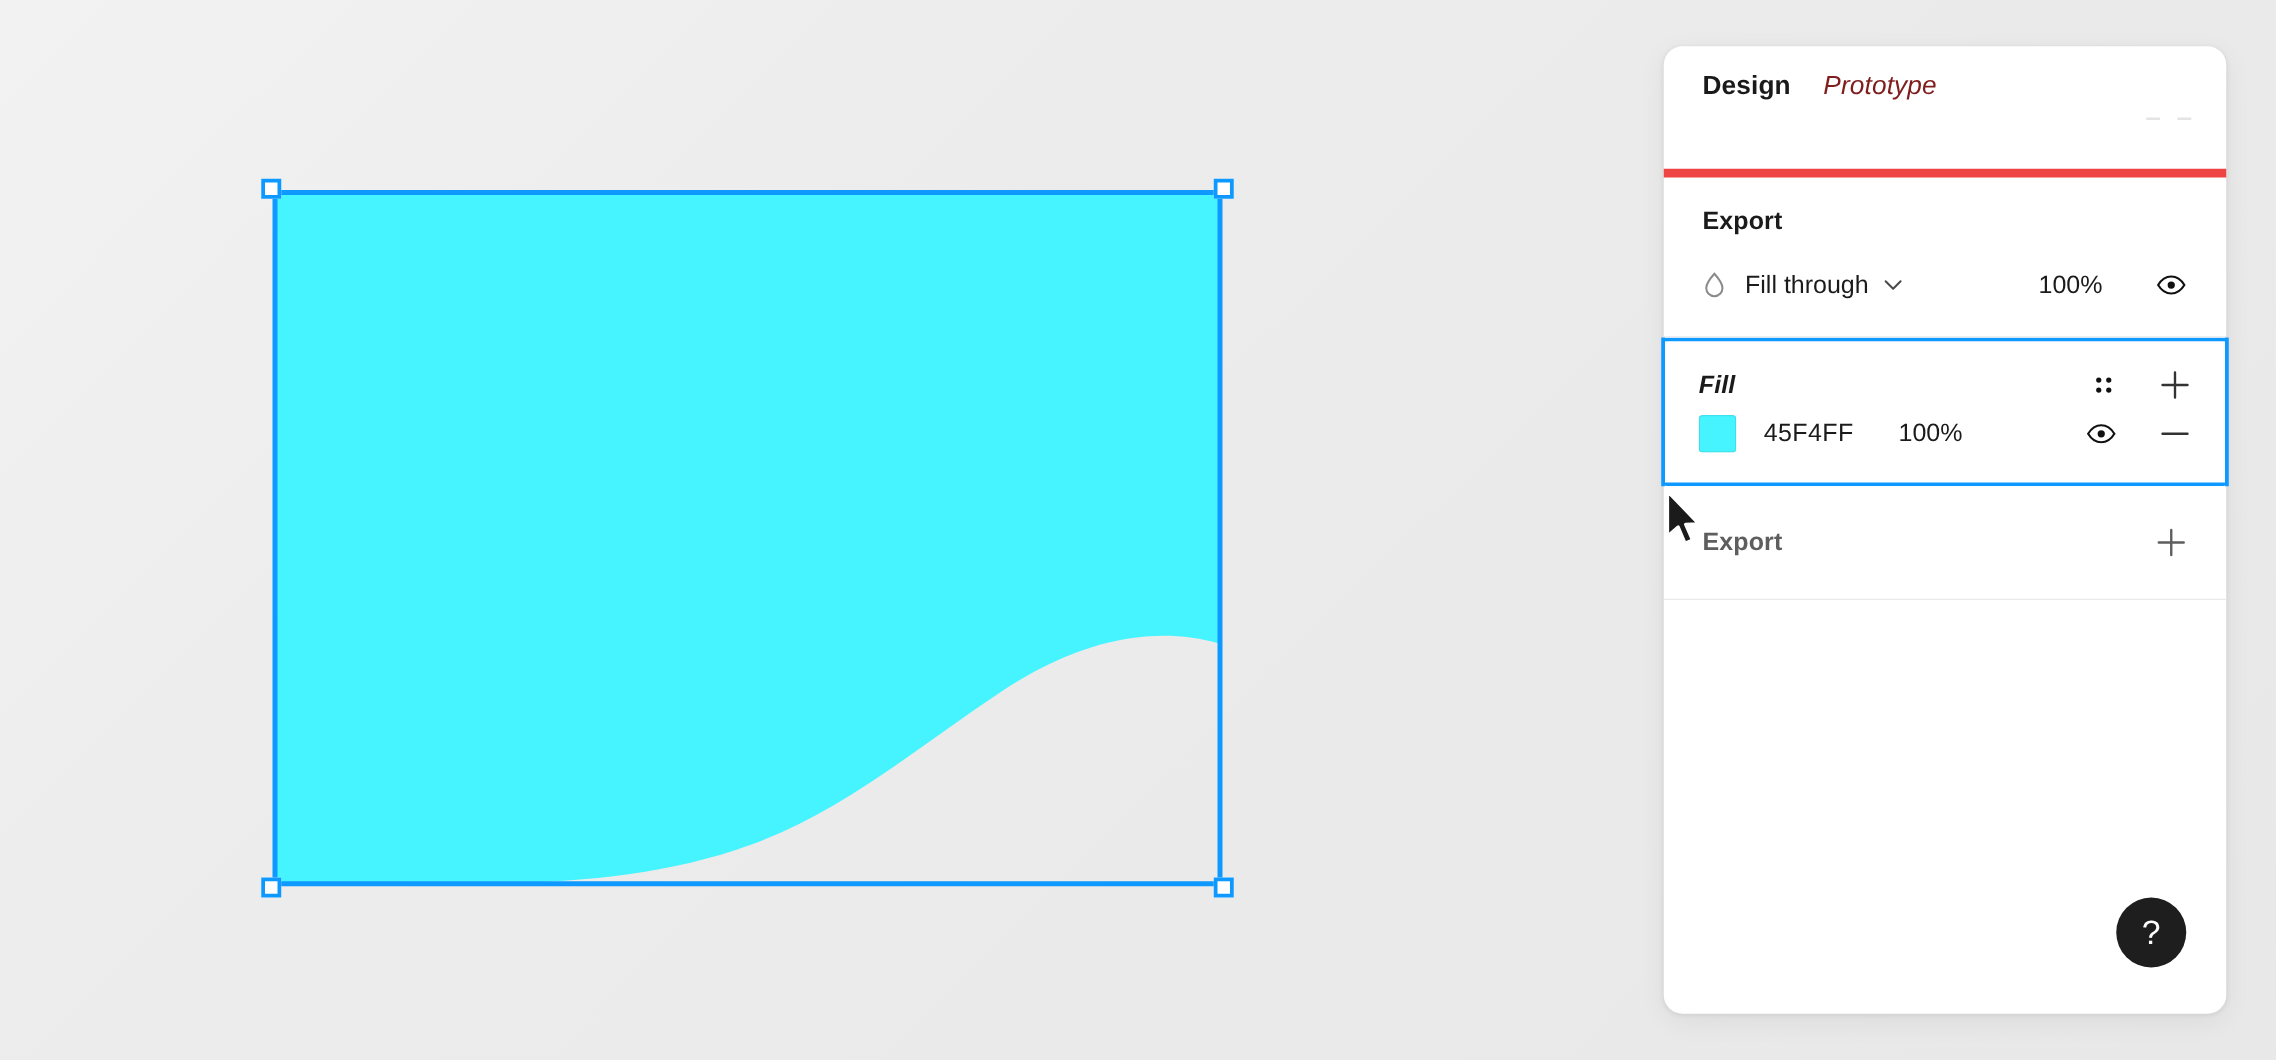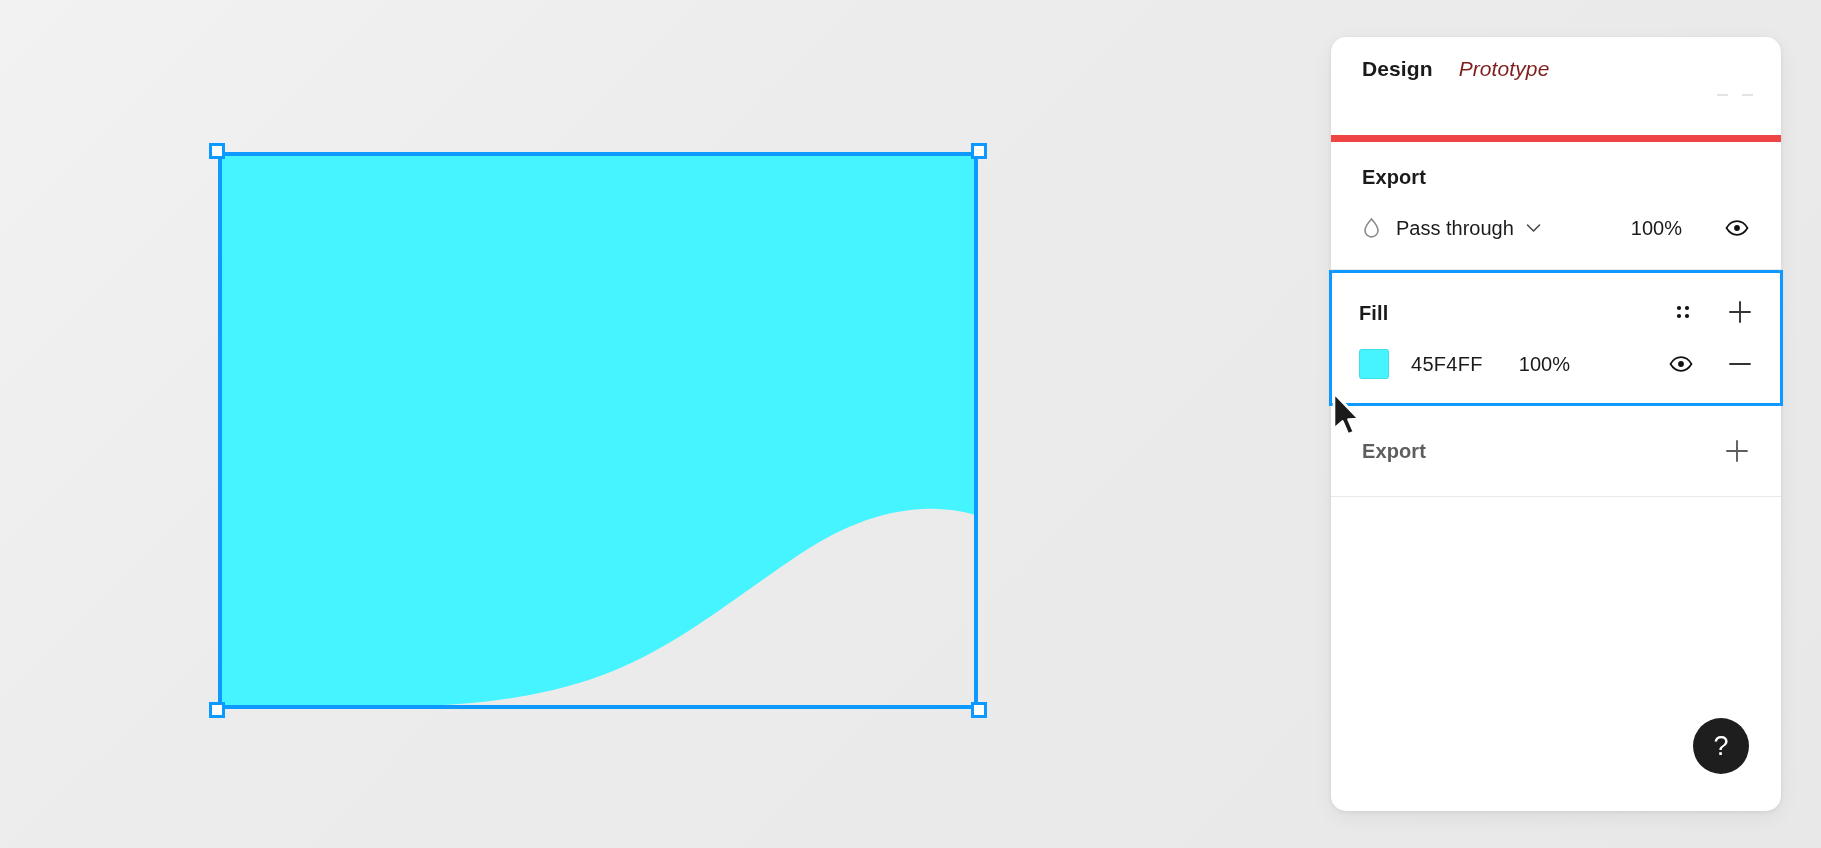--- a/index.html
+++ b/index.html
@@ -169,37 +169,38 @@
     top: -3px;
     bottom: -3px;
     width: 3px;
     background: #0d99ff;
   }
   #sec-fill::before { left: -1px; }
   #sec-fill::after  { right: -1px; }
 
   .fill-head {
     display: flex;
-    align-items: flex-end;
+    align-items: center;
     height: 34px;
+    font-style: italic;
   }
   .fill-head .section-title { margin: 0; }
   .fill-head-actions {
     margin-left: auto;
     display: flex;
     align-items: center;
     gap: 34px;
   }
   .icon-btn { cursor: pointer; display: flex; align-items: center; justify-content: center; }
 
   .fill-row {
     display: flex;
     align-items: center;
     height: 38px;
-    margin-top: 20px;
+    margin-top: 3px;
   }
   .swatch {
     width: 30px;
     height: 30px;
     border-radius: 3px;
     border: 1px solid rgba(0,0,0,0.08);
     box-sizing: border-box;
     cursor: pointer;
   }
   .hex-value {
@@ -304,21 +305,21 @@
     </div>
 
     <div class="section" id="sec-layer">
       <div class="section-title">Export</div>
       <div class="layer-row">
         <div class="blend-icon">
           <svg width="19" height="22" viewBox="0 0 19 22">
             <path d="M9.5 2 C9.5 2 3 9.2 3 13.4 A6.5 6.5 0 0 0 16 13.4 C16 9.2 9.5 2 9.5 2 Z" fill="none" stroke="#8a8a8a" stroke-width="1.6"></path>
           </svg>
         </div>
-        <div class="blend-label">Pass through</div>
+        <div class="blend-label">Fill through</div>
         <div class="chevron">
           <svg width="15" height="10" viewBox="0 0 15 10">
             <path d="M1.5 2 L7.5 8 L13.5 2" fill="none" stroke="#4a4a4a" stroke-width="1.6" stroke-linecap="round" stroke-linejoin="round"></path>
           </svg>
         </div>
         <div class="layer-opacity">100%</div>
         <div class="eye-btn">
           <svg width="24" height="16" viewBox="0 0 24 16">
             <path d="M1.5 8 C4.5 3 8 1.2 12 1.2 C16 1.2 19.5 3 22.5 8
                      C19.5 13 16 14.8 12 14.8 C8 14.8 4.5 13 1.5 8 Z" fill="none" stroke="#111" stroke-width="1.7"></path>

